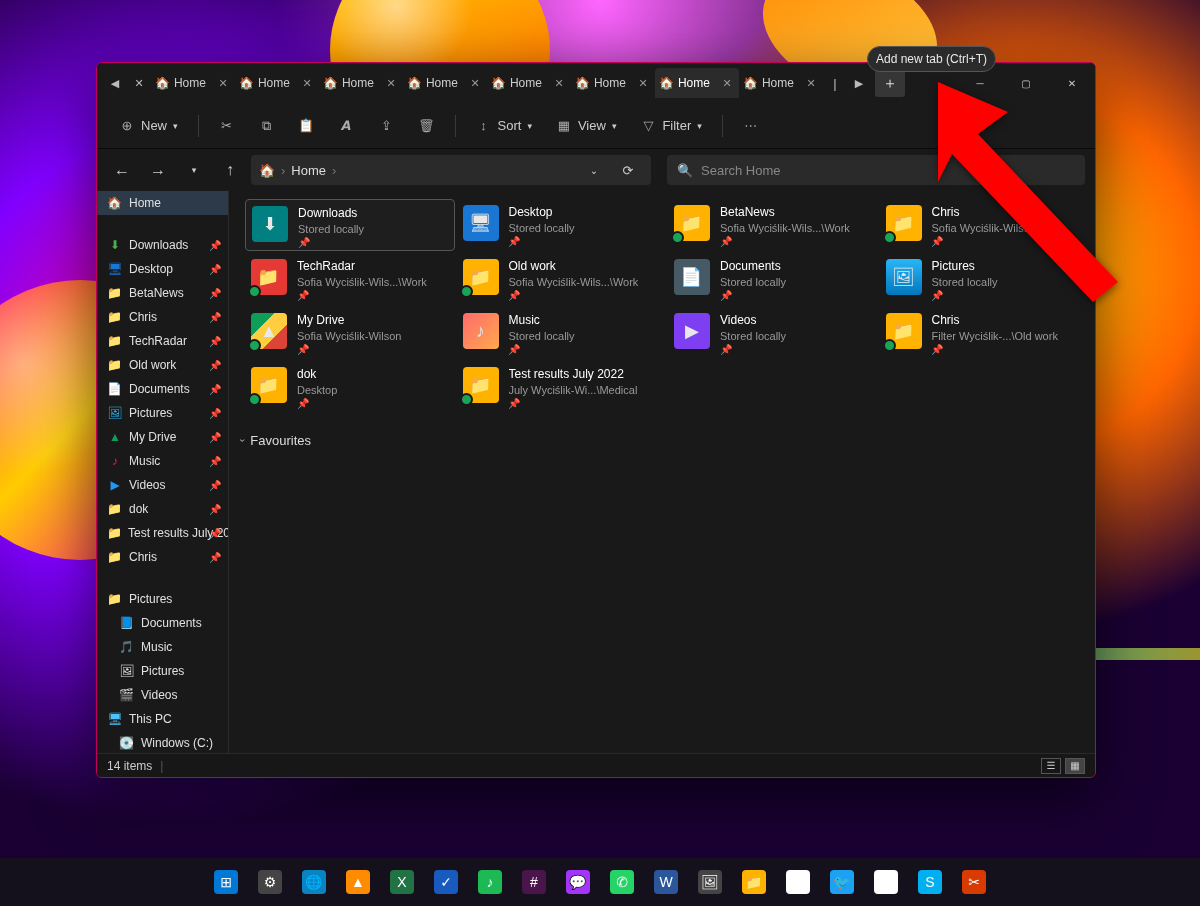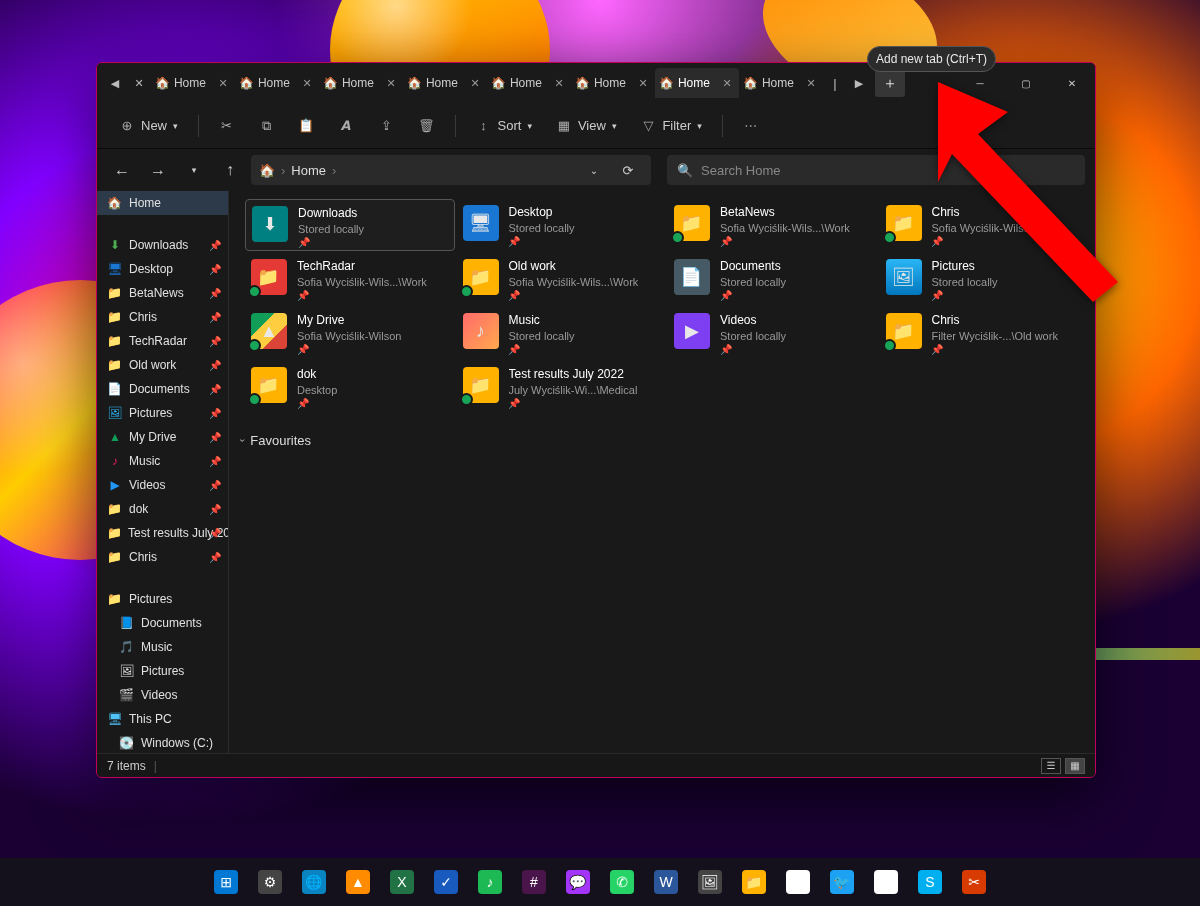--- a/index.html
+++ b/index.html
@@ -459,21 +459,21 @@
         </div>
 
       <div class="section-hdr" style="margin-top:16px;">
         <span class="chevron">›</span>
         <span>Favourites</span>
       </div>
     </div>
   </div>
 
   <div class="statusbar">
-    <span>7 items</span>
+    <span>14 items</span>
     <span style="color:#555;">|</span>
     <div class="view-toggles">
       <div class="vt">☰</div>
       <div class="vt" style="background:#444;">▦</div>
     </div>
   </div>
 </div>
 
 <div class="taskbar">
   <div id="taskbar-icons" style="display:flex; gap:4px;">

